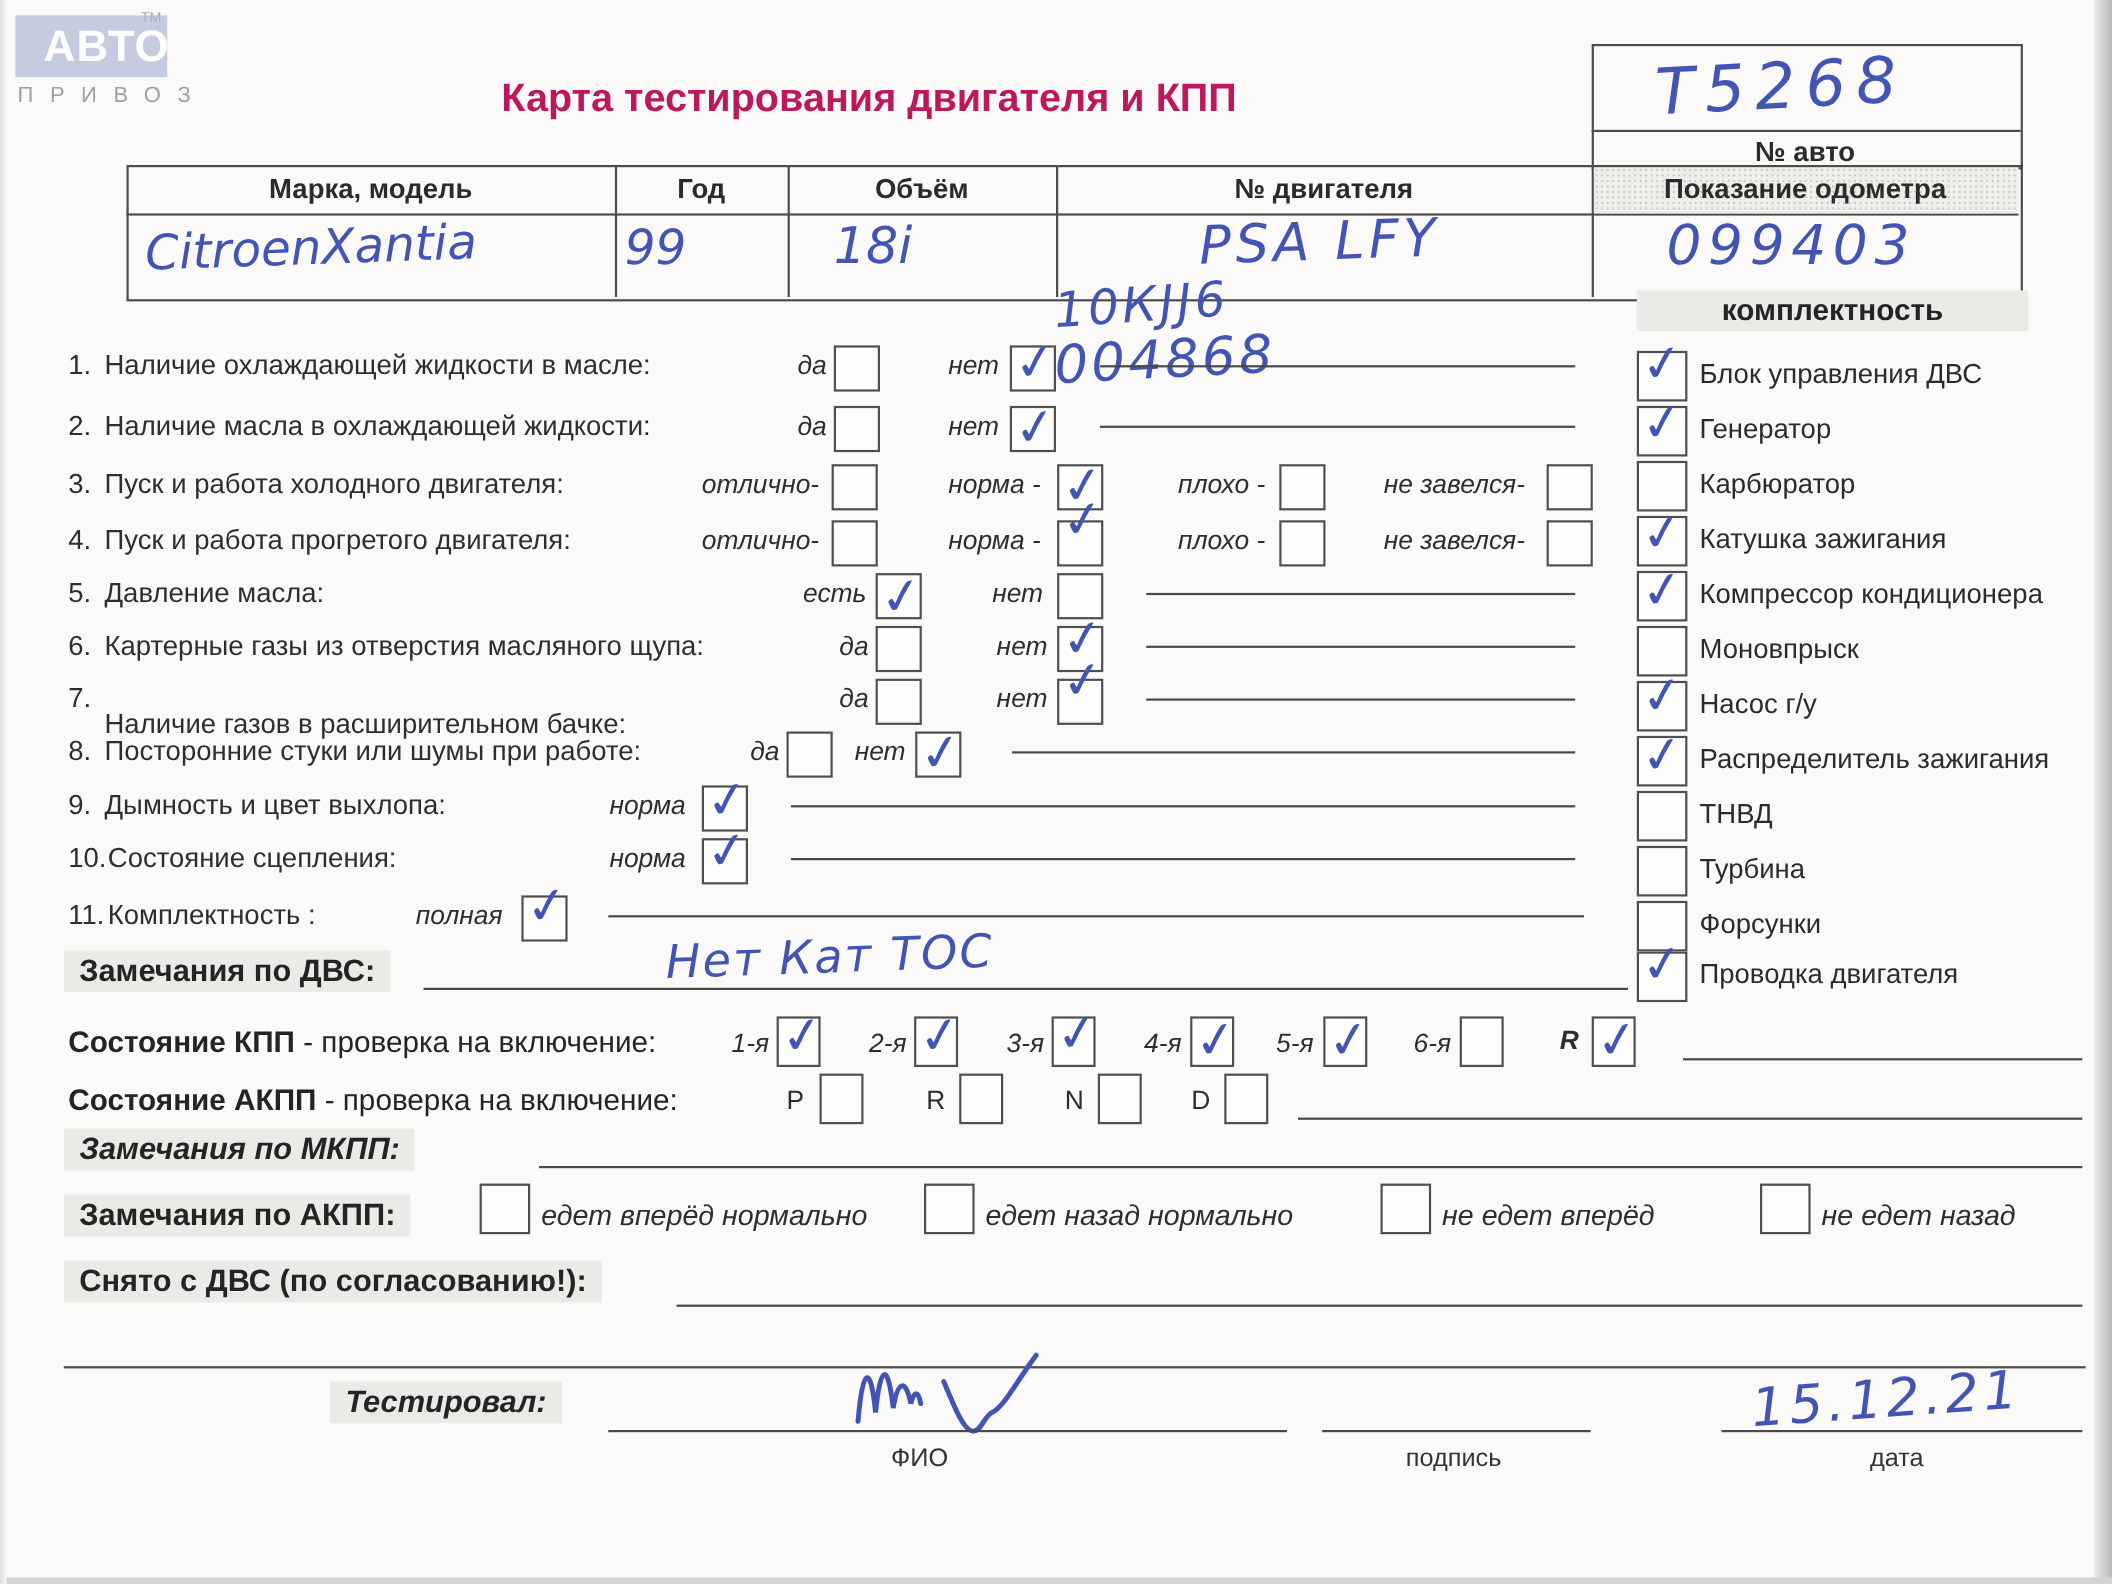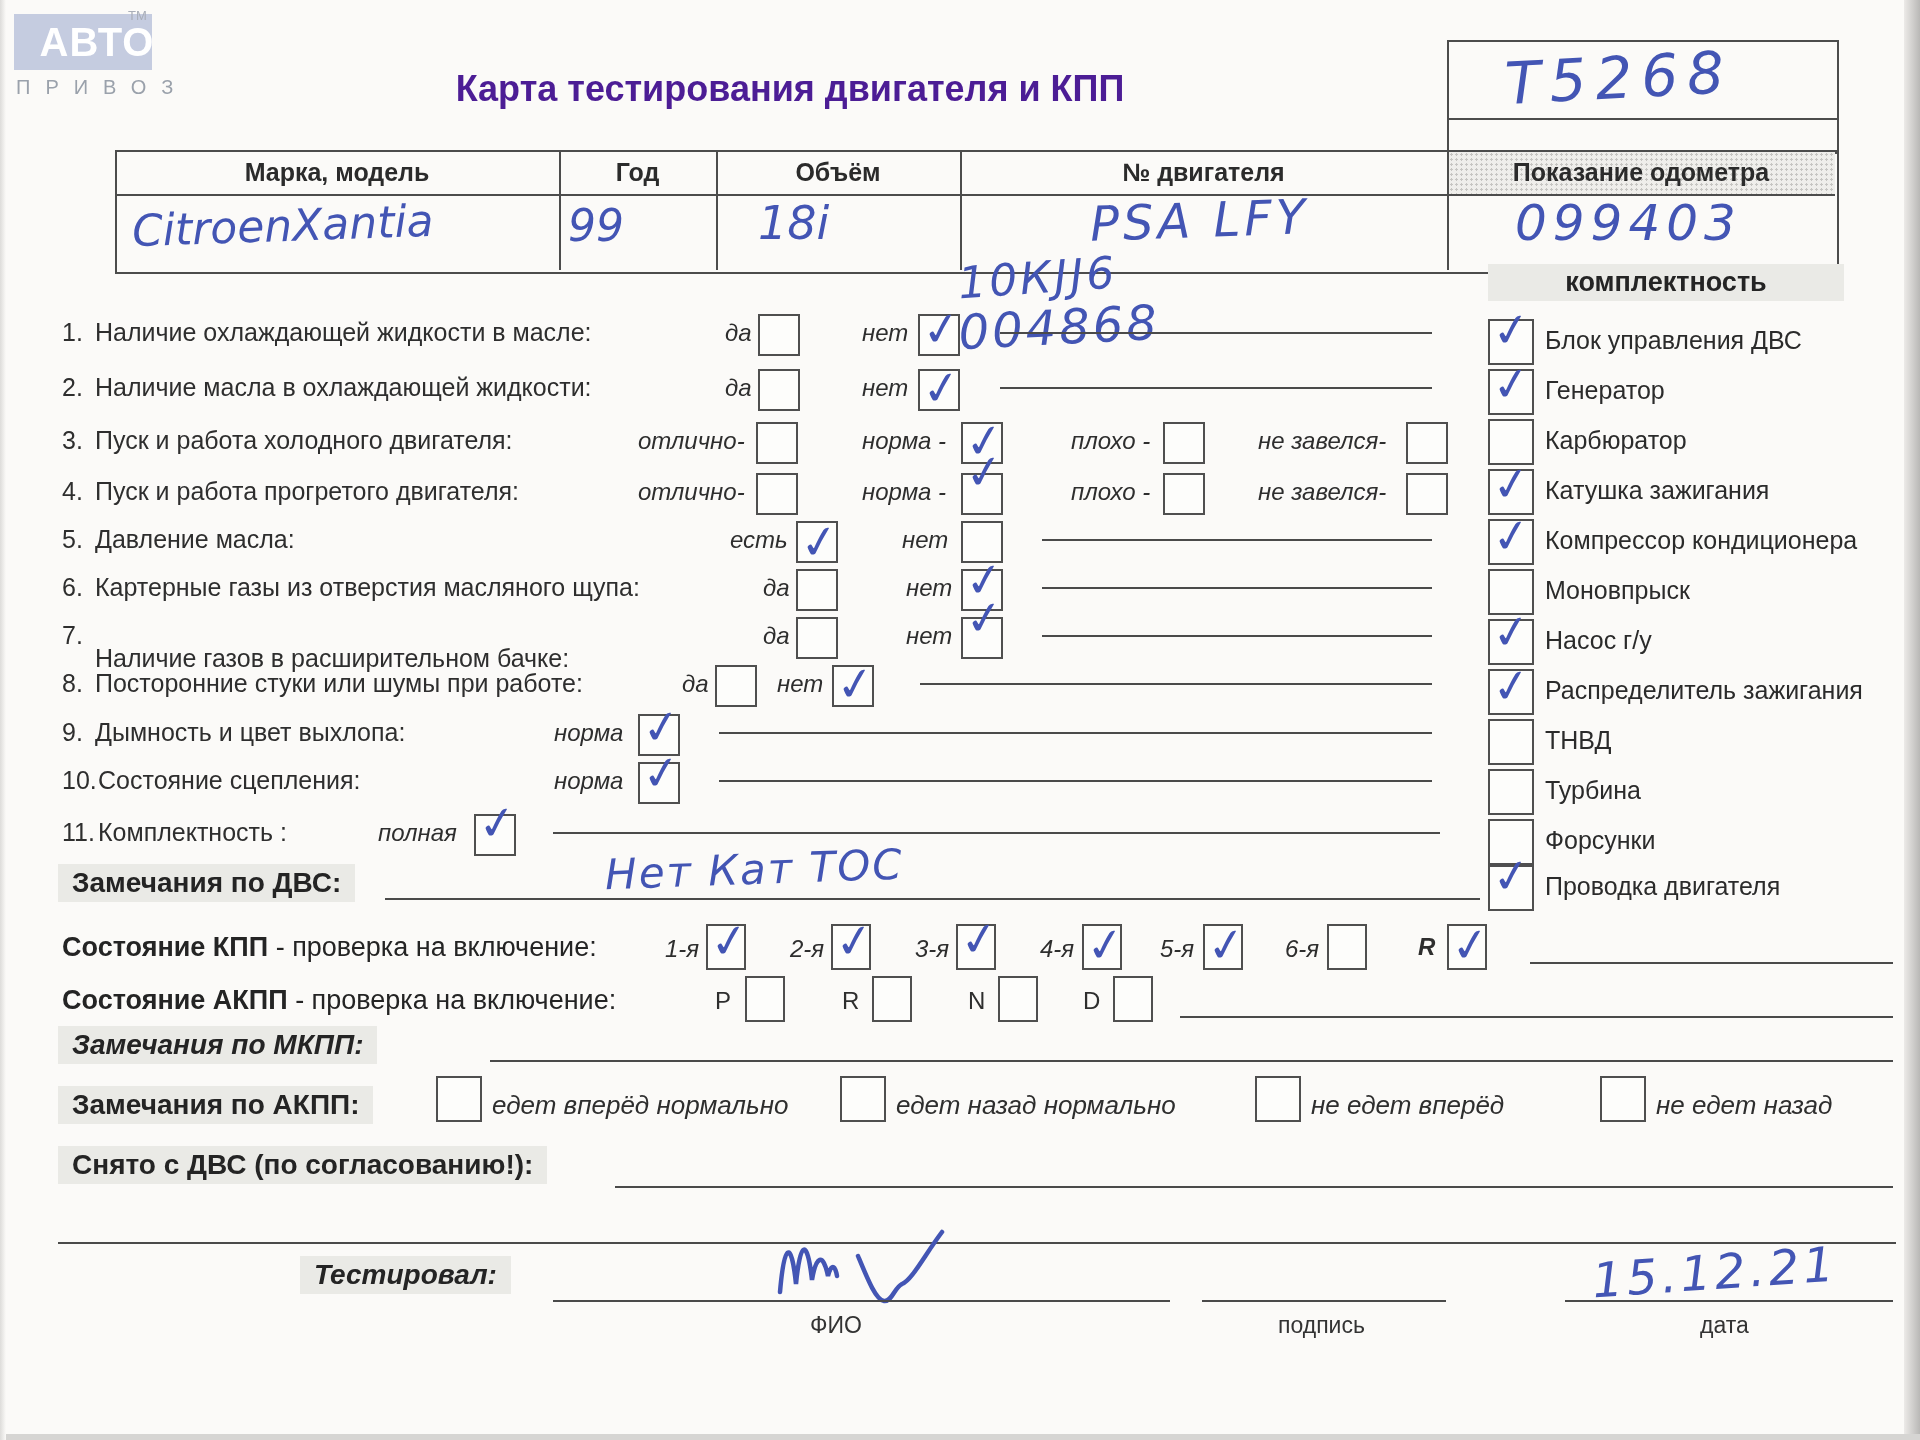--- a/index.html
+++ b/index.html
@@ -9,21 +9,21 @@
   
   .edge-right{position:absolute;top:0;right:0;width:16px;height:1440px;background:linear-gradient(to right,#eceae8,#b9b8b6);}
   .edge-bottom{position:absolute;left:0;bottom:0;width:1920px;height:6px;background:#d6d5d3;}
   .edge-left{position:absolute;top:0;left:0;width:6px;height:1440px;background:linear-gradient(to right,#dddcda,#fbfaf8);}
   
   .logo-block{position:absolute;left:14px;top:14px;width:110px;height:56px;background:#c5cce0;display:flex;align-items:center;justify-content:center;padding-left:28px;}
   .logo-brand{color:#ffffff;font-weight:bold;font-size:40px;letter-spacing:1px;font-family:"Liberation Sans",sans-serif;}
   .logo-tm{position:absolute;left:128px;top:8px;font-size:13px;color:#a9aeb8;}
   .logo-sub{position:absolute;left:16px;top:76px;font-size:20px;color:#9aa1ab;letter-spacing:15px;white-space:nowrap;}
   
-  .title{position:absolute;left:390px;top:68px;width:800px;text-align:center;font-size:36px;font-weight:bold;color:#4c1d95;}
+  .title{position:absolute;left:390px;top:68px;width:800px;text-align:center;font-size:36px;font-weight:bold;color:#be185d;}
   
   .frame{position:absolute;border:2px solid #4c4c4c;background:transparent;}
   .vline{position:absolute;width:2px;background:#4c4c4c;}
   .hline{position:absolute;height:2px;background:#4c4c4c;}
   .th{position:absolute;font-weight:bold;font-size:25px;color:#2b2b2b;text-align:center;}
   .dotbg{background-color:#efeeeb;background-image:radial-gradient(#c6c5c2 1px, transparent 1.2px);background-size:5px 5px;}
   
   .hw{position:absolute;font-family:"DejaVu Sans",sans-serif;font-style:italic;color:#4355b4;white-space:nowrap;}
   
   .num{position:absolute;font-size:25px;color:#2e2e2e;}
@@ -53,20 +53,21 @@
     <span class="logo-brand">АВТО</span>
   </div>
   <span class="logo-tm">ТМ</span>
   <span class="logo-sub">ПРИВОЗ</span>
 
   <div class="title">Карта тестирования двигателя  и КПП</div>
 
   <div class="frame" style="left:1447px;top:40px;width:388px;height:110px;"></div>
   <div class="hline" style="left:1447px;top:118px;width:390px;"></div>
   <span class="hw" style="left:1505px;top:44px;font-size:58px;letter-spacing:9px;transform:rotate(-3deg);">T5268</span>
+  <div class="th" style="left:1447px;top:124px;width:388px;">№ авто</div>
 
   <div class="frame" style="left:115px;top:150px;width:1720px;height:120px;"></div>
   <div class="hline" style="left:115px;top:194px;width:1720px;"></div>
   <div class="vline" style="left:559px;top:150px;height:120px;"></div>
   <div class="vline" style="left:716px;top:150px;height:120px;"></div>
   <div class="vline" style="left:960px;top:150px;height:120px;"></div>
   <div class="vline" style="left:1447px;top:150px;height:120px;"></div>
   <div class="dotbg" style="position:absolute;left:1449px;top:152px;width:386px;height:42px;"></div>
   <div class="th" style="left:115px;top:158px;width:444px;">Марка, модель</div>
   <div class="th" style="left:559px;top:158px;width:157px;">Год</div>

